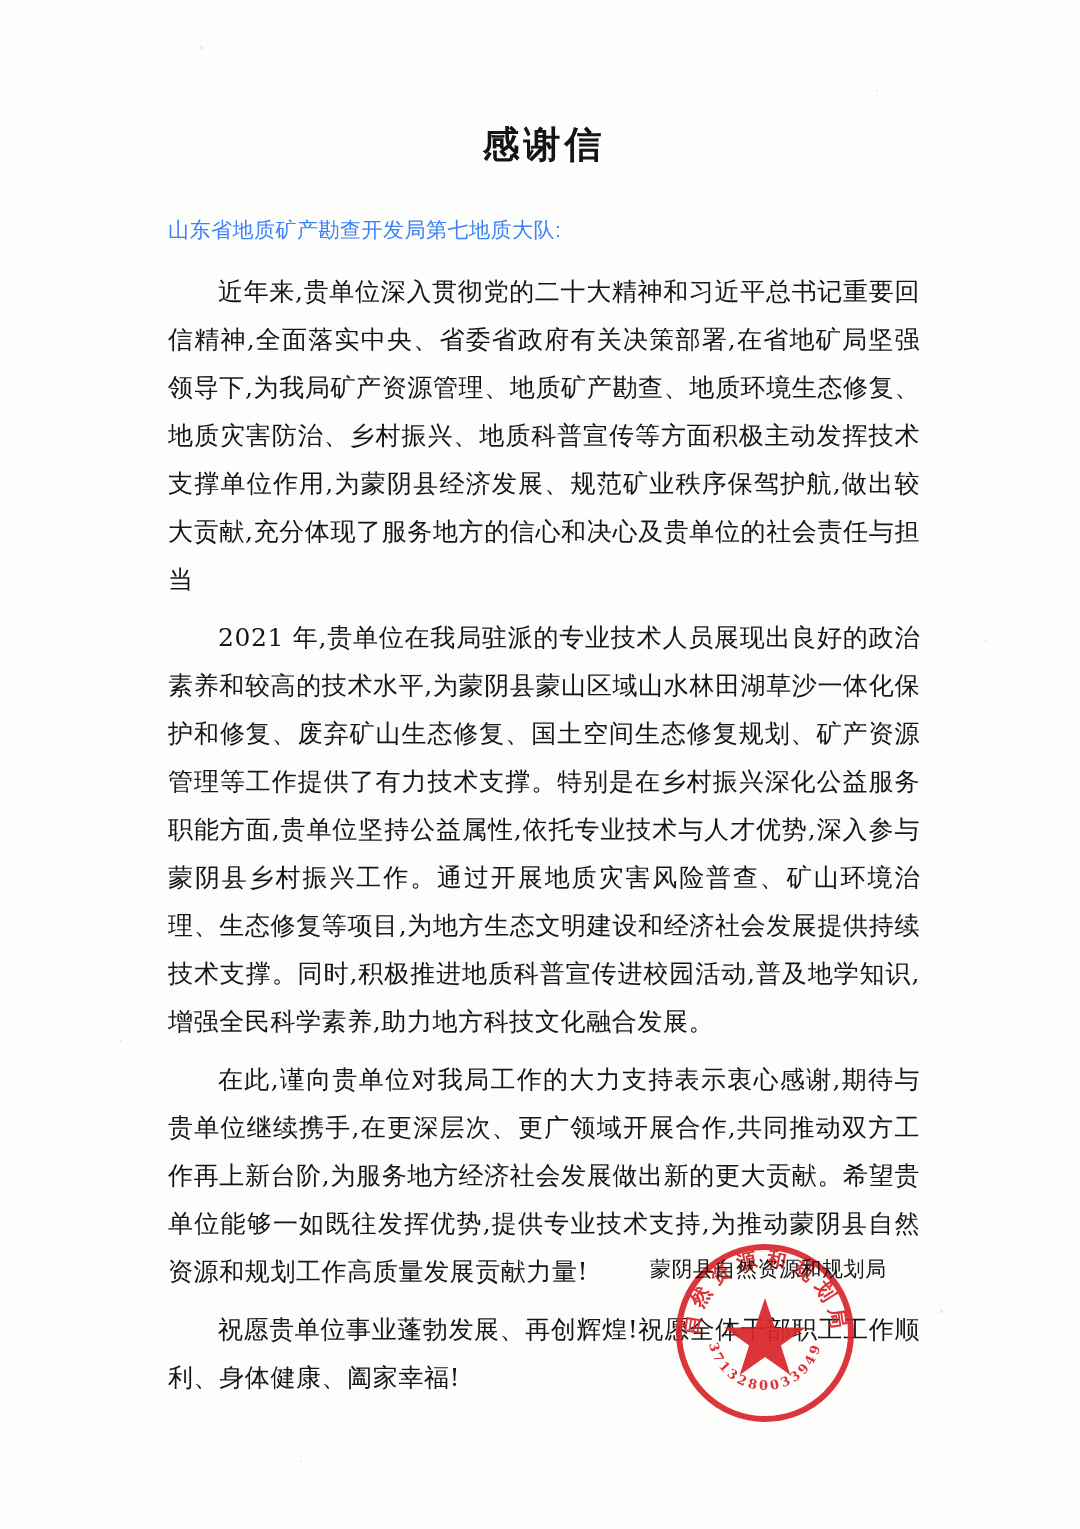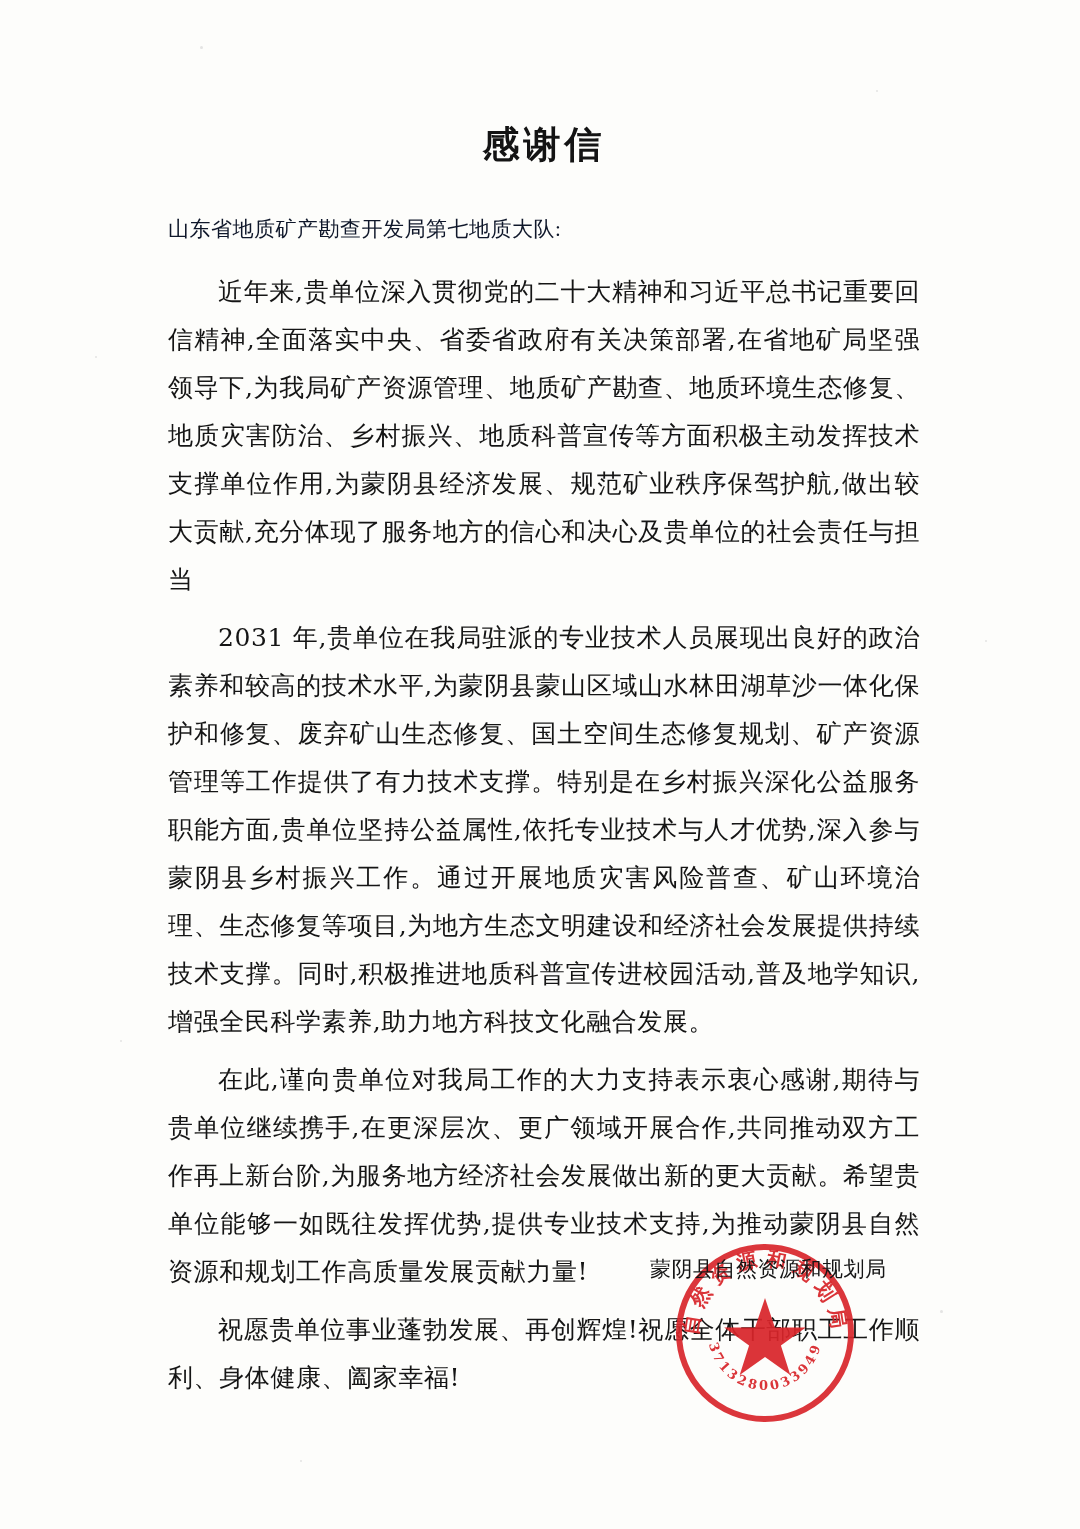--- a/index.html
+++ b/index.html
@@ -34,23 +34,23 @@
   .doc-title {
     text-align: center;
     font-family: Liberation Mono, monospace;
     font-weight: bold;
     font-size: 37px;
     letter-spacing: 4px;
     color: #141414;
     margin: 0 0 44px 0;
   }
   .salutation {
-    font-family: Liberation Serif, serif;
+    font-family: Liberation Sans, sans-serif;
     font-size: 21px;
-    color: #0f172a;
+    color: #3b82f6;
     line-height: 1.5;
     margin: 0 0 22px 0;
     letter-spacing: .5px;
   }
   .para {
     font-family: "DejaVu Serif", "Liberation Serif", serif;
     font-size: 25px;
     color: #151515;
     line-height: 48px;
     text-align: justify;
@@ -103,21 +103,21 @@
   <div class="speckle" style="left:940px;top:1310px;width:3px;height:3px;"></div>
   <div class="speckle" style="left:300px;top:1460px;width:2px;height:2px;"></div>
 
   <div class="doc-body">
 
     <h1 class="doc-title">感谢信</h1>
 
     <p class="salutation">山东省地质矿产勘查开发局第七地质大队:</p>
 
     <p class="para">近年来,贵单位深入贯彻党的二十大精神和习近平总书记重要回信精神,全面落实中央、省委省政府有关决策部署,在省地矿局坚强领导下,为我局矿产资源管理、地质矿产勘查、地质环境生态修复、地质灾害防治、乡村振兴、地质科普宣传等方面积极主动发挥技术支撑单位作用,为蒙阴县经济发展、规范矿业秩序保驾护航,做出较大贡献,充分体现了服务地方的信心和决心及贵单位的社会责任与担当</p>
-    <p class="para">2031 年,贵单位在我局驻派的专业技术人员展现出良好的政治素养和较高的技术水平,为蒙阴县蒙山区域山水林田湖草沙一体化保护和修复、废弃矿山生态修复、国土空间生态修复规划、矿产资源管理等工作提供了有力技术支撑。特别是在乡村振兴深化公益服务职能方面,贵单位坚持公益属性,依托专业技术与人才优势,深入参与蒙阴县乡村振兴工作。通过开展地质灾害风险普查、矿山环境治理、生态修复等项目,为地方生态文明建设和经济社会发展提供持续技术支撑。同时,积极推进地质科普宣传进校园活动,普及地学知识,增强全民科学素养,助力地方科技文化融合发展。</p>
+    <p class="para">2021 年,贵单位在我局驻派的专业技术人员展现出良好的政治素养和较高的技术水平,为蒙阴县蒙山区域山水林田湖草沙一体化保护和修复、废弃矿山生态修复、国土空间生态修复规划、矿产资源管理等工作提供了有力技术支撑。特别是在乡村振兴深化公益服务职能方面,贵单位坚持公益属性,依托专业技术与人才优势,深入参与蒙阴县乡村振兴工作。通过开展地质灾害风险普查、矿山环境治理、生态修复等项目,为地方生态文明建设和经济社会发展提供持续技术支撑。同时,积极推进地质科普宣传进校园活动,普及地学知识,增强全民科学素养,助力地方科技文化融合发展。</p>
     <p class="para">在此,谨向贵单位对我局工作的大力支持表示衷心感谢,期待与贵单位继续携手,在更深层次、更广领域开展合作,共同推动双方工作再上新台阶,为服务地方经济社会发展做出新的更大贡献。希望贵单位能够一如既往发挥优势,提供专业技术支持,为推动蒙阴县自然资源和规划工作高质量发展贡献力量!</p>
     <p class="para">祝愿贵单位事业蓬勃发展、再创辉煌!祝愿全体干部职工工作顺利、身体健康、阖家幸福!</p>
 
   </div>
 
   <div class="seal">
     <svg width="186" height="186" viewBox="0 0 186 186" xmlns="http://www.w3.org/2000/svg">
       <defs>
         <path id="sealTopArc" d="M 26 93 A 67 67 0 0 1 160 93"></path>
         <path id="sealBottomArc" d="M 36 93 A 57 57 0 0 0 150 93"></path>

